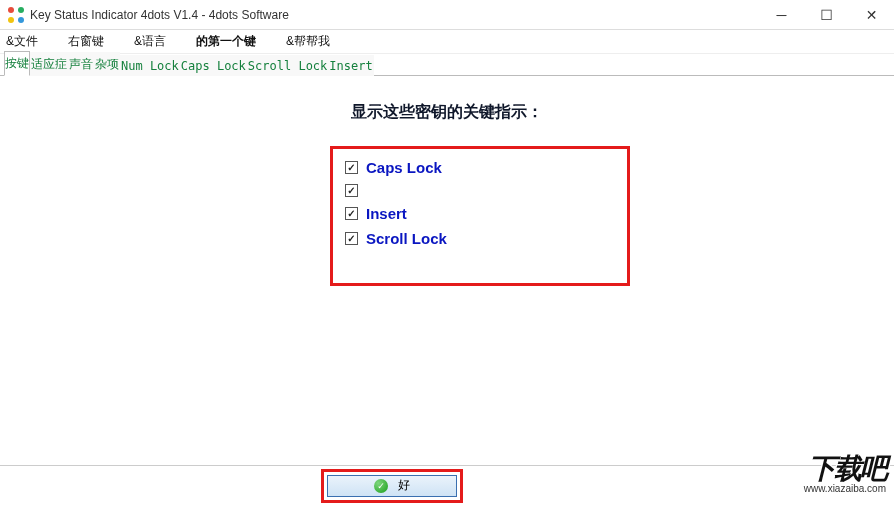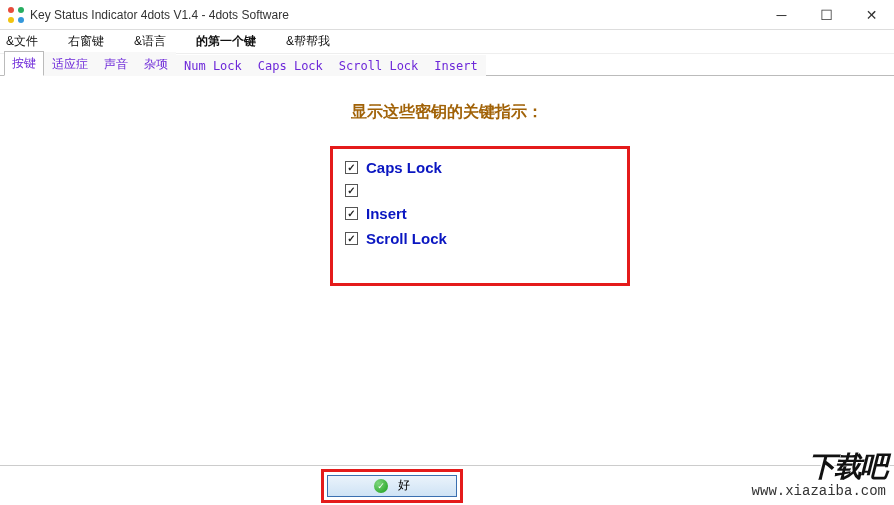--- a/index.html
+++ b/index.html
@@ -63,45 +63,45 @@
       height: 22px;
       display: flex;
       align-items: flex-end;
       padding-left: 4px;
       font-family: SimSun, monospace;
       font-size: 12px;
       border-bottom: 1px solid #bbb;
       gap: 0;
     }
     .tab {
-      padding: 3px 7px;
+      padding: 3px 0;
       border: 1px solid transparent;
       border-bottom: none;
       cursor: pointer;
-      color: #6d28d9;
+      color: #15803d;
       position: relative;
       top: 1px;
       background: #f8f8f8;
     }
     .tab.active {
       border: 1px solid #bbb;
       border-bottom: 1px solid #fff;
       background: #fff;
     }
     .content {
       position: relative;
       height: 385px;
       background: #fff;
     }
     .heading {
       position: absolute;
       top: 26px;
       left: 50%;
       transform: translateX(-50%);
-      color: #a16207;
+      color: #0f172a;
       font-size: 16px;
       font-weight: bold;
       font-family: SimSun, "Microsoft YaHei", sans-serif;
     }
     .checkbox-frame {
       position: absolute;
       top: 70px;
       left: 330px;
       width: 300px;
       height: 140px;
@@ -177,33 +177,32 @@
       content:'➔';position:absolute;right:-3px;top:1px;color:#2a9e2a;font-size:10px;
     }
     .watermark {
       position: absolute;
       right: 8px;
       bottom: 0;
       width: 140px;
       height: 50px;
       pointer-events: none;
       text-align: right;
-      font-family: Liberation Mono, monospace;
     }
     .watermark .big {
       font-size: 28px;
       font-weight: 900;
       color: #111;
       text-shadow: 1px 1px 0 #fff, -1px -1px 0 #fff, 1px -1px 0 #fff, -1px 1px 0 #fff;
       font-style: italic;
       letter-spacing: -2px;
       line-height: 1;
     }
     .watermark .url {
-      font-size: 14px;
+      font-size: 10px;
       color: #333;
       text-shadow: 0 0 2px #fff;
     }
   </style>
 </head>
 <body>
 
 <div class="titlebar">
   <div class="titlebar-icon">
     <span class="dot d1"></span>

